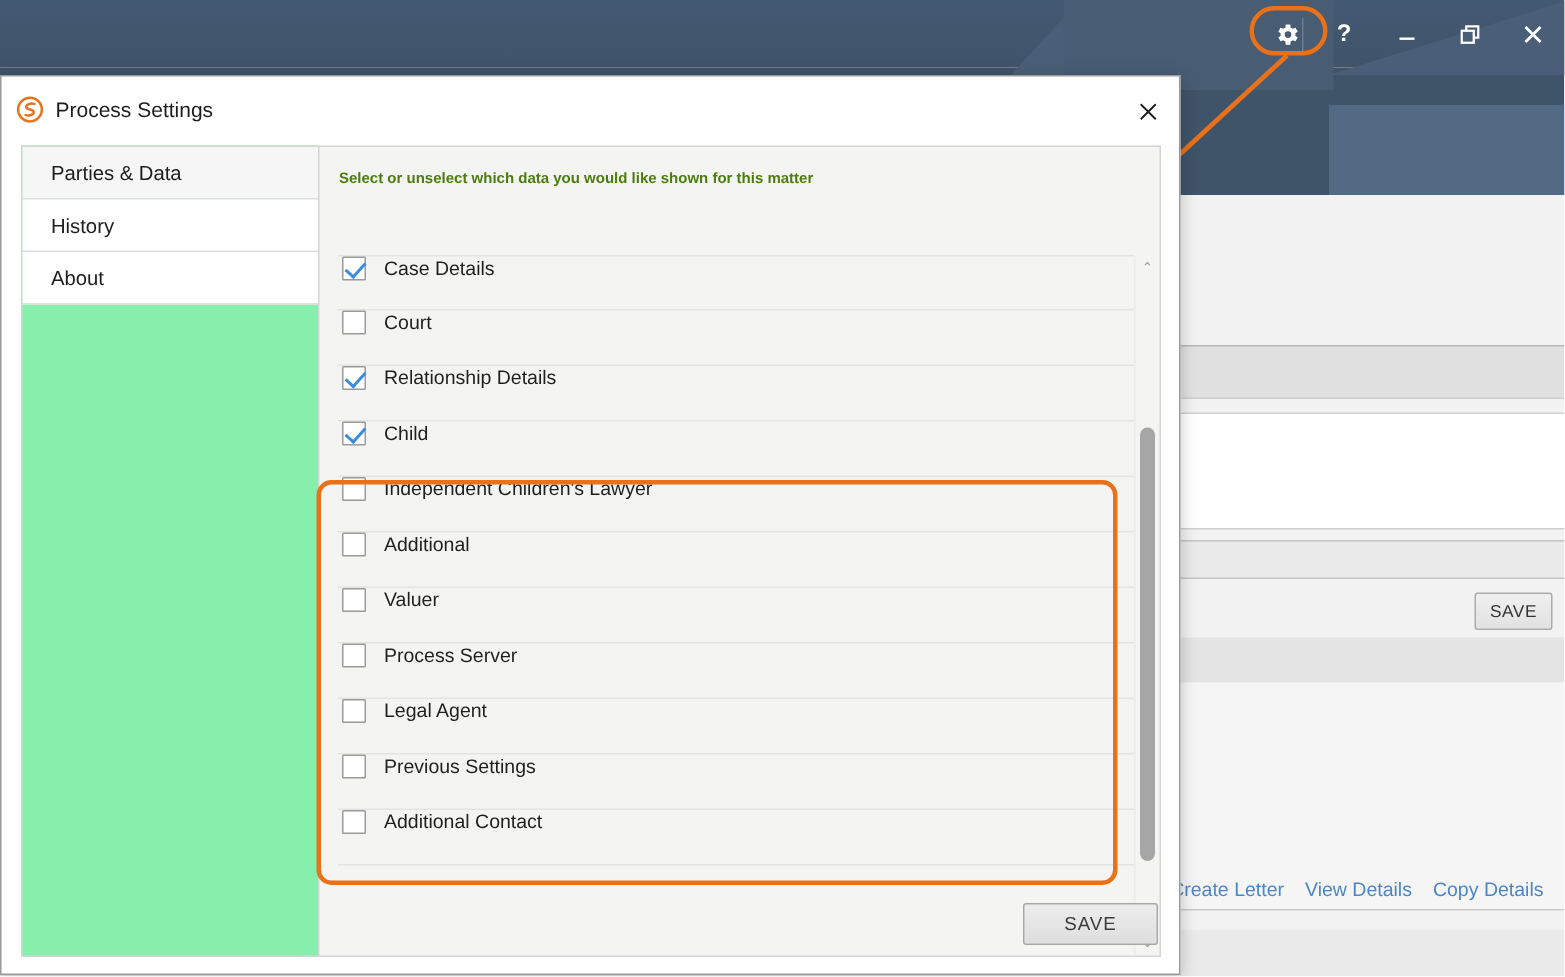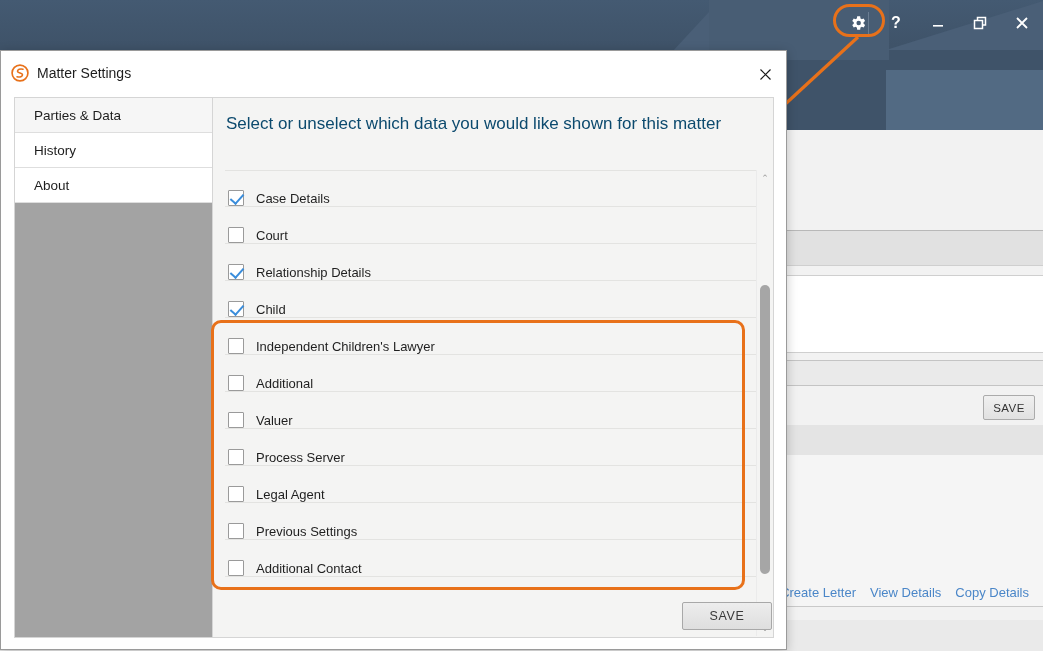--- a/index.html
+++ b/index.html
@@ -219,21 +219,21 @@
 
   .dlg-body {
     position: absolute;
     left: 13px; top: 46px;
     width: 760px; height: 541px;
     display: flex;
   }
 
   .dlg-sidebar {
     width: 198px;
-    background: #a3a3a3;
+    background: #86efac;
     border: 1px solid #d5d5d5;
     border-right: none;
   }
   .side-item {
     height: 35px;
     display: flex; align-items: center;
     padding-left: 19px;
     font-size: 13.5px;
     color: #1d1d1d;
     border-bottom: 1px solid #dedede;
@@ -252,40 +252,41 @@
     padding: 14px 0 0 0;
   }
   .main-heading {
     font-size: 25.5px;
     font-weight: 400;
     color: #1c1c1c;
     padding: 0 0 0 12px;
     line-height: 1.15;
   }
   .main-sub {
-    font-size: 17px;
-    color: #0c4a6e;
+    font-size: 10px;
+    color: #4d7c0f;
     padding: 2px 0 0 13px;
+    font-weight: bold;
   }
 
   .list-wrap {
     position: absolute;
     left: 12px; top: 72px;
     right: 1px;
     bottom: 1px;
     display: flex;
   }
   .list-scroll {
     flex: 1;
     overflow: hidden;
     position: relative;
   }
   .row {
     height: 37px;
-    display: flex; align-items: flex-end;
+    display: flex; align-items: flex-start;
     border-bottom: 1px solid #e3e3e1;
     padding-left: 3px;
     cursor: default;
   }
   .row:first-child { border-top: 1px solid #e3e3e1; }
   .cb {
     width: 16px; height: 16px;
     border: 1px solid #9a9a9a;
     background: #ffffff;
     border-radius: 1px;
@@ -436,21 +437,21 @@
 
   </div>
 
   <div class="dialog">
 
     <div class="dlg-title">
       <svg class="dlg-logo" viewBox="0 0 24 24">
         <circle cx="12" cy="12" r="9.5" fill="none" stroke="#e8711a" stroke-width="2"></circle>
         <path d="M15.5 7.5 C12 6.5 9 8 9 10 C9 12.5 15 11.5 15 14 C15 16 12 17.5 8.5 16.5" fill="none" stroke="#e8711a" stroke-width="2" stroke-linecap="round"></path>
       </svg>
-      <span class="dlg-title-text">Matter Settings</span>
+      <span class="dlg-title-text">Process Settings</span>
       <div class="dlg-close">
         <svg width="15" height="15" viewBox="0 0 15 15">
           <path d="M2.5 2.5 L12.5 12.5 M12.5 2.5 L2.5 12.5" stroke="#1a1a1a" stroke-width="1.2" fill="none"></path>
         </svg>
       </div>
     </div>
 
     <div class="dlg-body">
 
       <div class="dlg-sidebar">

